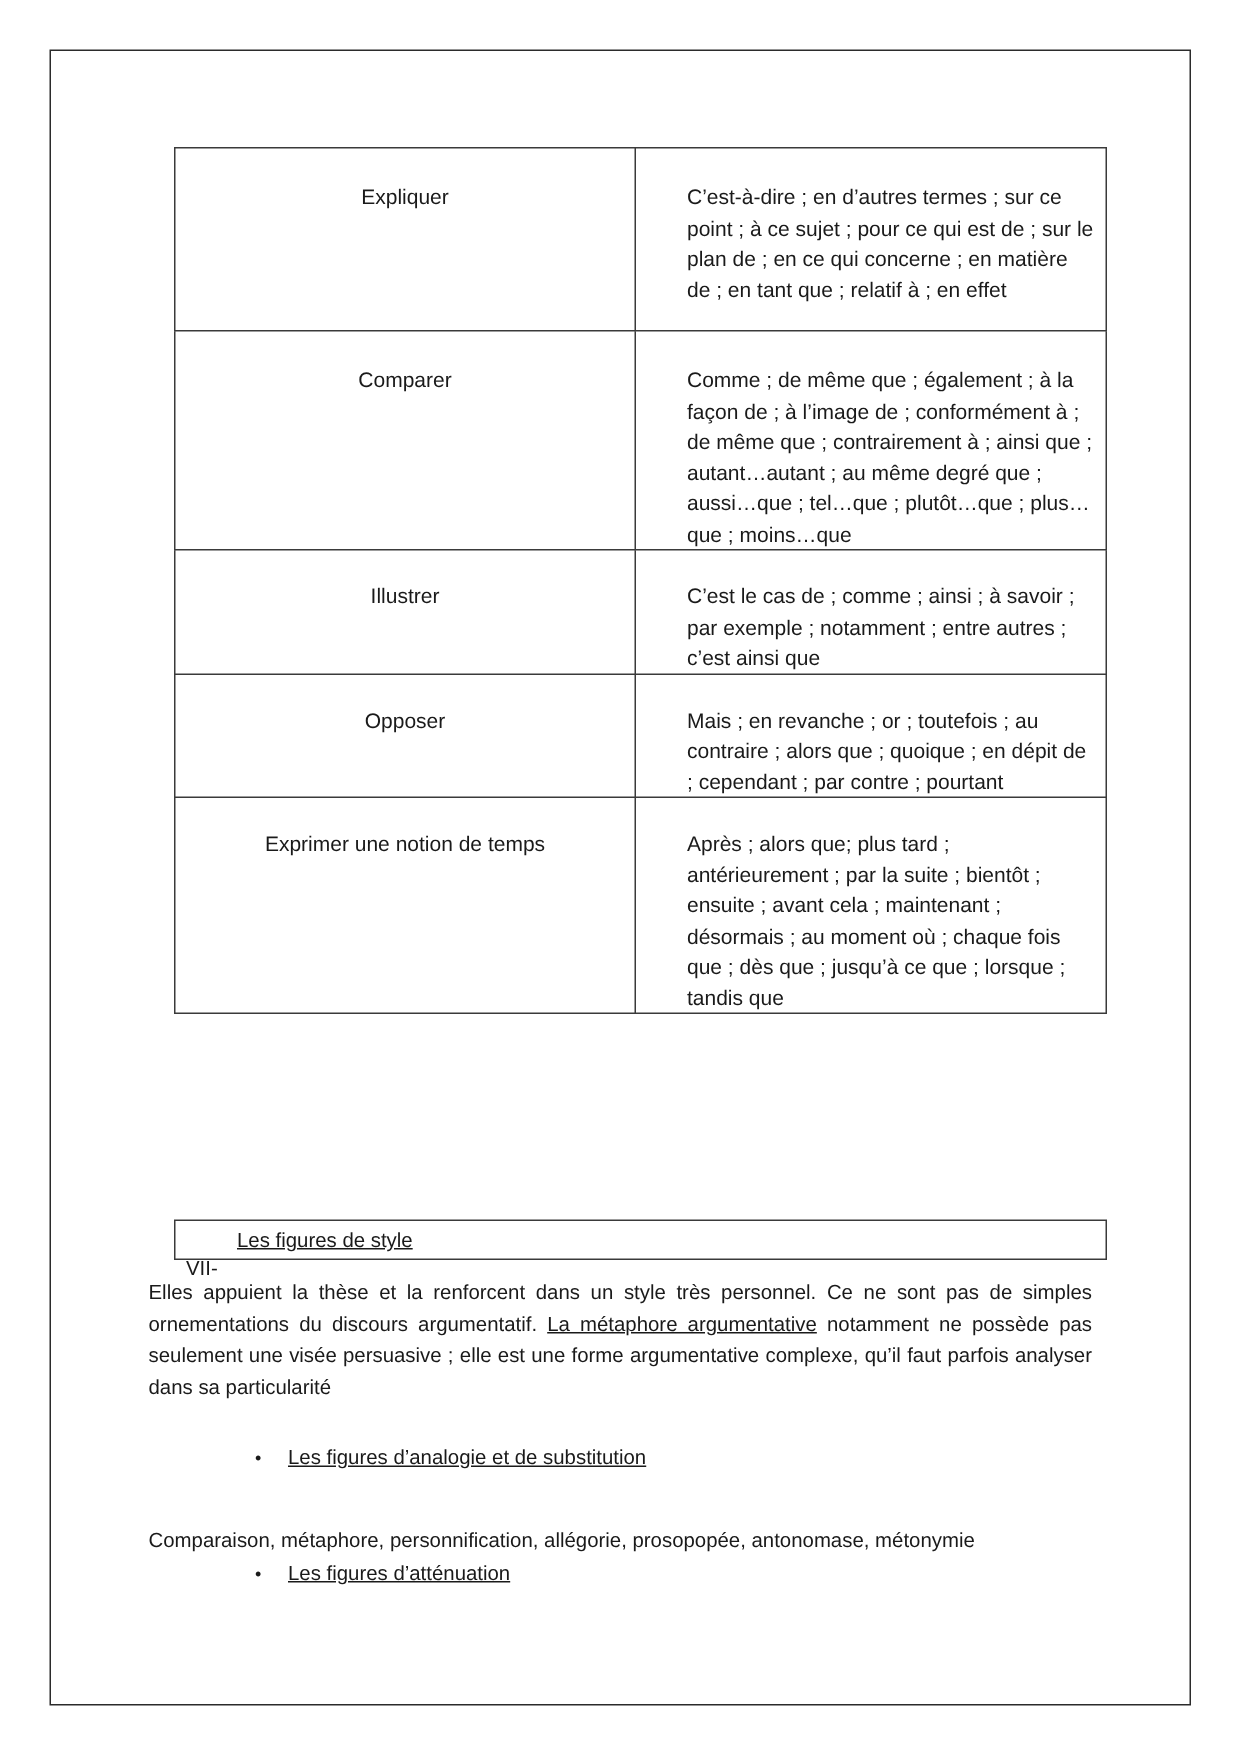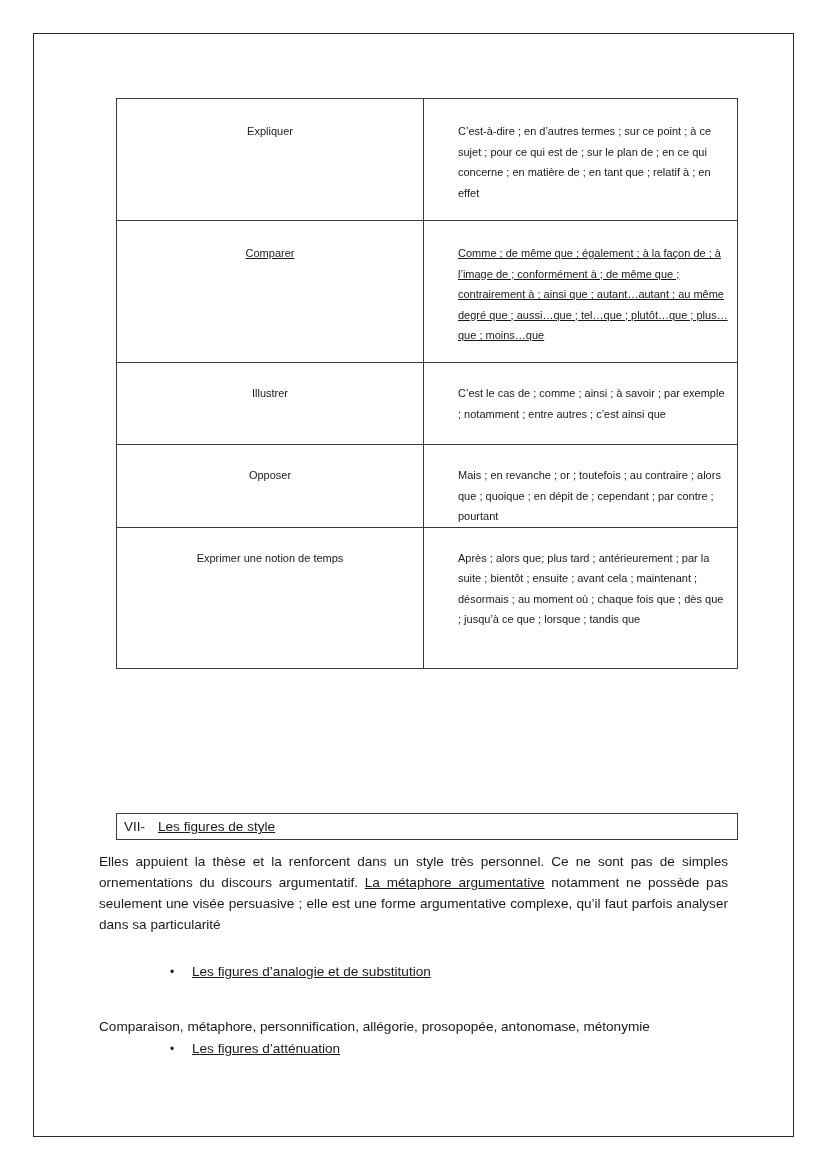--- a/index.html
+++ b/index.html
@@ -3,35 +3,35 @@
   <meta charset="utf-8">
   <style>
     html, body { margin: 0; padding: 0; background: #ffffff; }
     body { width: 828px; height: 1171px; position: relative; overflow: hidden;
            font-family: "Liberation Sans", "DejaVu Sans", sans-serif; color: #1a1a1a; }
     .page { position: absolute; left: 33px; top: 33px; width: 761px; height: 1104px;
             border: 1px solid #2b2b2b; box-sizing: border-box; }
     .conn-table { position: absolute; left: 116px; top: 98px; width: 622px;
                   border-collapse: collapse; table-layout: fixed; }
     .conn-table td { border: 1px solid #3a3a3a; vertical-align: top; padding: 0;
-                     font-size: 11px; line-height: 20.5px; }
+                     font-size: 14px; line-height: 20.5px; }
     .conn-table td.fn { width: 306px; text-align: center; }
     .conn-table td.fn span { display: block; padding-top: 22px; }
     .conn-table td.ex div { padding: 22px 8px 0 6px; margin-left: 28px; }
-    .r0 { height: 122px; } .r1 { height: 142px; text-decoration: underline; } .r2 { height: 82px; }
+    .r0 { height: 122px; } .r1 { height: 142px; } .r2 { height: 82px; }
     .r3 { height: 82px; } .r4 { height: 141px; padding-left: 24px; } .r5 { height: 102px; }
     .conn-table tr.r1 td.ex div, .conn-table tr.r1 td.fn span { padding-top: 22px; }
     .conn-table tr.r2 td.ex div, .conn-table tr.r2 td.fn span,
     .conn-table tr.r3 td.ex div, .conn-table tr.r3 td.fn span,
     .conn-table tr.r4 td.ex div, .conn-table tr.r4 td.fn span,
     .conn-table tr.r5 td.ex div, .conn-table tr.r5 td.fn span { padding-top: 20px; }
     .section-box { position: absolute; left: 116px; top: 813px; width: 622px; height: 27px;
                    border: 1px solid #3a3a3a; box-sizing: border-box; font-size: 13.6px;
                    line-height: 25px; }
-    .section-box .num { position: absolute; left: 7px; }
+    .section-box .num { position: absolute; left: 7px; margin-top: 19px; }
     .section-box .title { position: absolute; left: 41px; text-decoration: underline; text-align: center; }
     .para { position: absolute; left: 99px; top: 851px; width: 629px; font-size: 13.6px;
             line-height: 21px; text-align: justify; }
     .para .u { text-decoration: underline; }
     .bullet { position: absolute; left: 126px; font-size: 13.6px; line-height: 20px; }
     .bullet .dot { display: inline-block; width: 22px; font-size: 12px; }
     .bullet .lbl { text-decoration: underline; }
     .b1 { top: 962px; margin-left: 44px; }
     .b2 { top: 1039px; margin-left: 44px; }
     .list-line { position: absolute; left: 99px; top: 1017px; font-size: 13.6px; line-height: 20px; }

